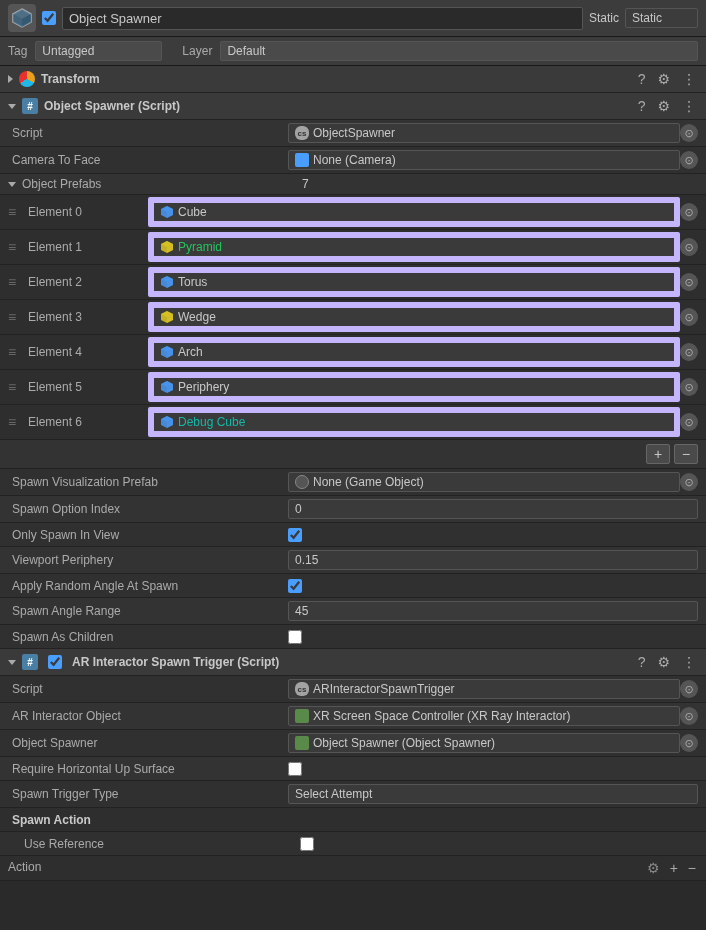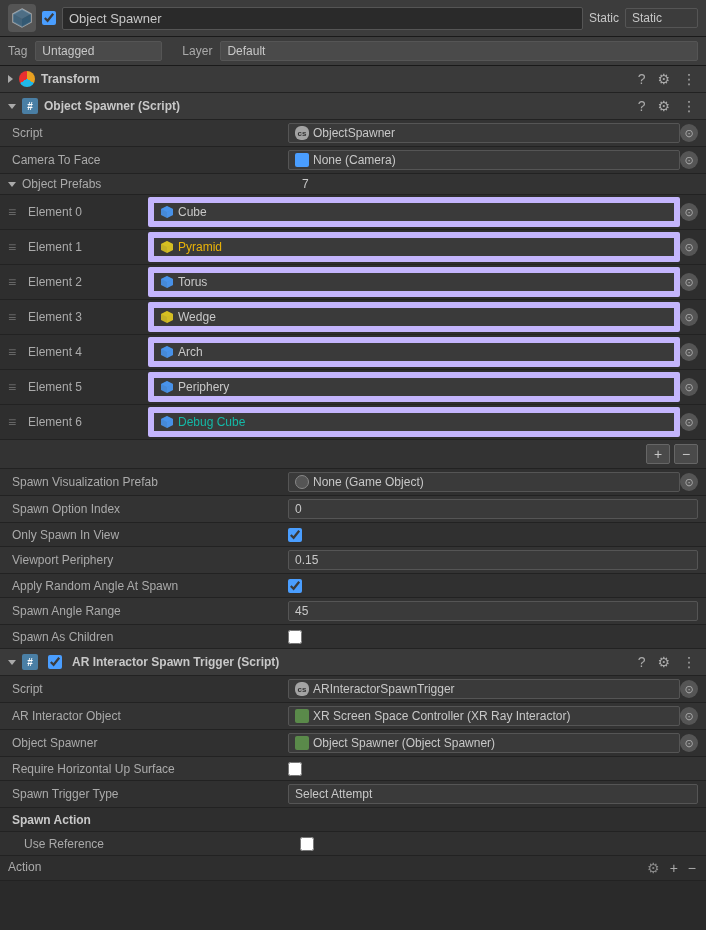--- a/index.html
+++ b/index.html
@@ -422,21 +422,21 @@
   </div>
     <div class="element-row">
     <span class="element-handle">≡</span>
     <span class="element-label">Element 1</span>
     <div class="element-obj">
       <svg width="14" height="14" viewBox="0 0 14 14">
         <polygon points="7,1 13,4 13,10 7,13 1,10 1,4" fill="#e8d020" opacity="0.8"></polygon>
         <polygon points="7,1 13,4 7,7 1,4" fill="#e8d020" opacity="0.5"></polygon>
         <polygon points="7,7 13,4 13,10 7,13" fill="#e8d020" opacity="0.4"></polygon>
       </svg>
-      <span style="flex:1;color:#eab308;font-size:12px;">Pyramid</span>
+      <span style="flex:1;color:#22c55e;font-size:12px;">Pyramid</span>
     </div>
     <button class="circle-btn">⊙</button>
   </div>
     <div class="element-row">
     <span class="element-handle">≡</span>
     <span class="element-label">Element 2</span>
     <div class="element-obj">
       <svg width="14" height="14" viewBox="0 0 14 14">
         <polygon points="7,1 13,4 13,10 7,13 1,10 1,4" fill="#4a9eff" opacity="0.8"></polygon>
         <polygon points="7,1 13,4 7,7 1,4" fill="#4a9eff" opacity="0.5"></polygon>

